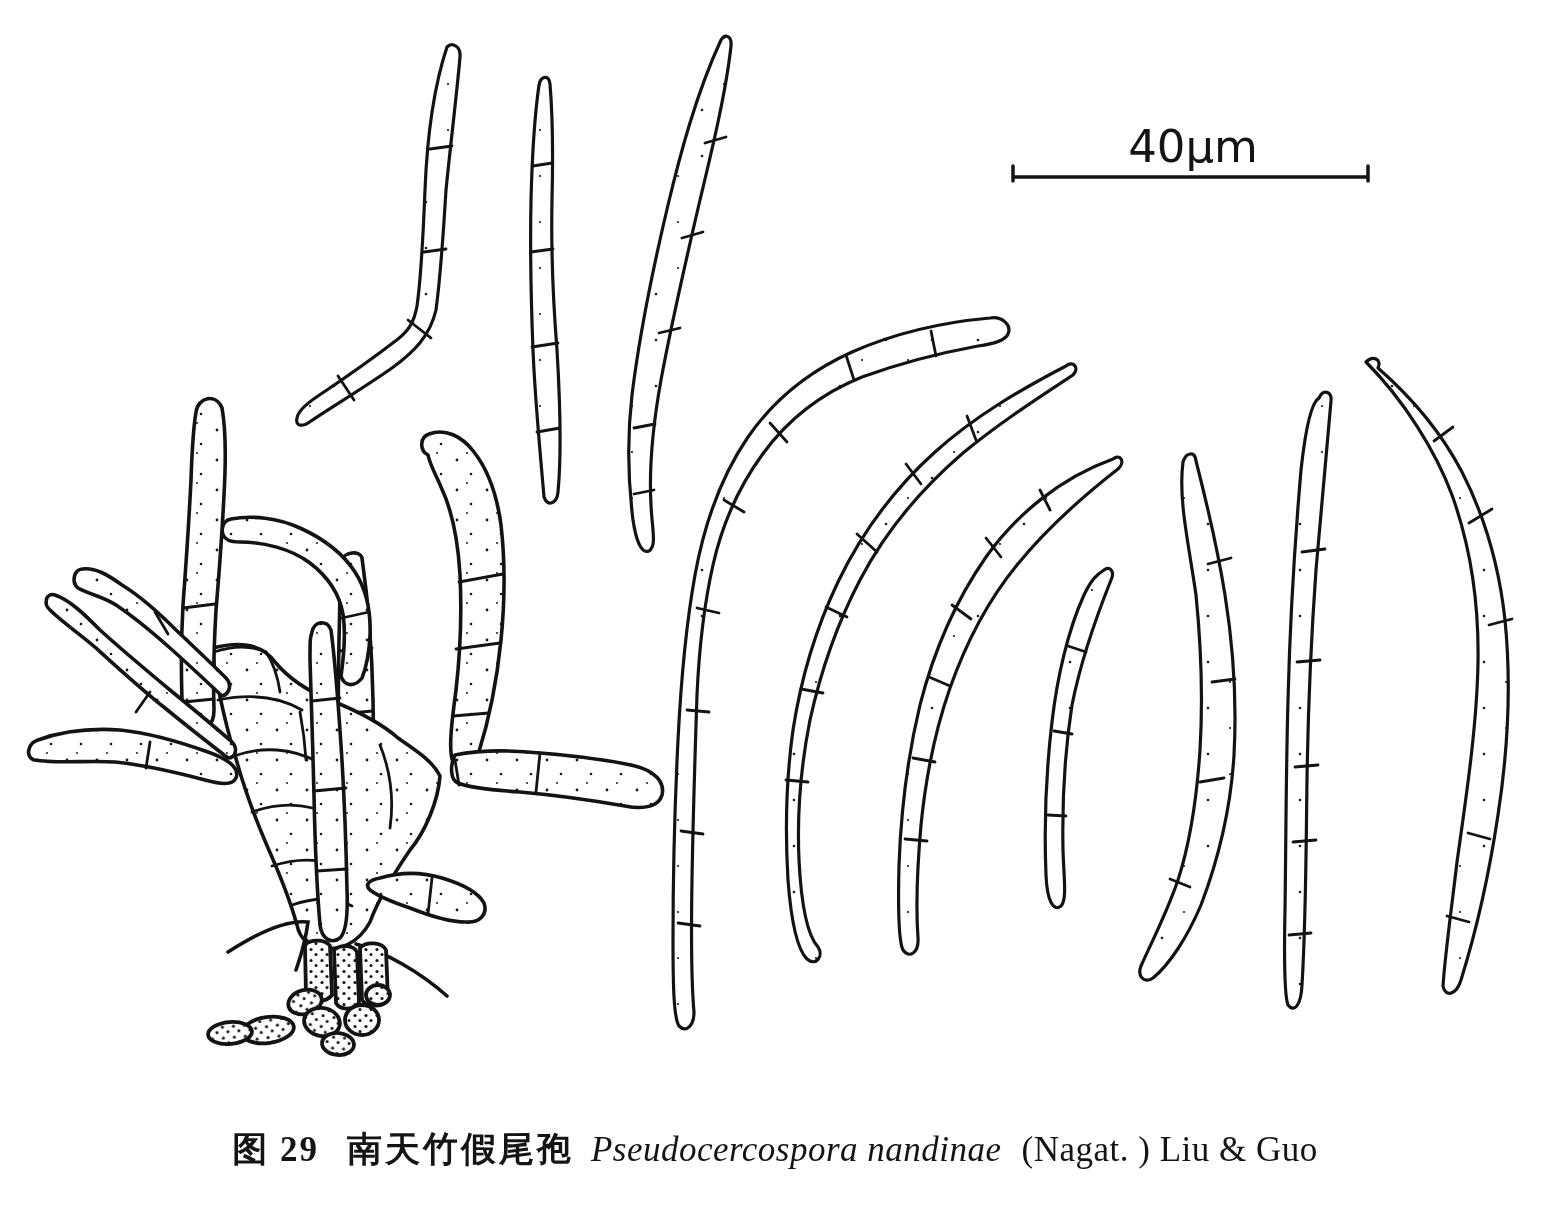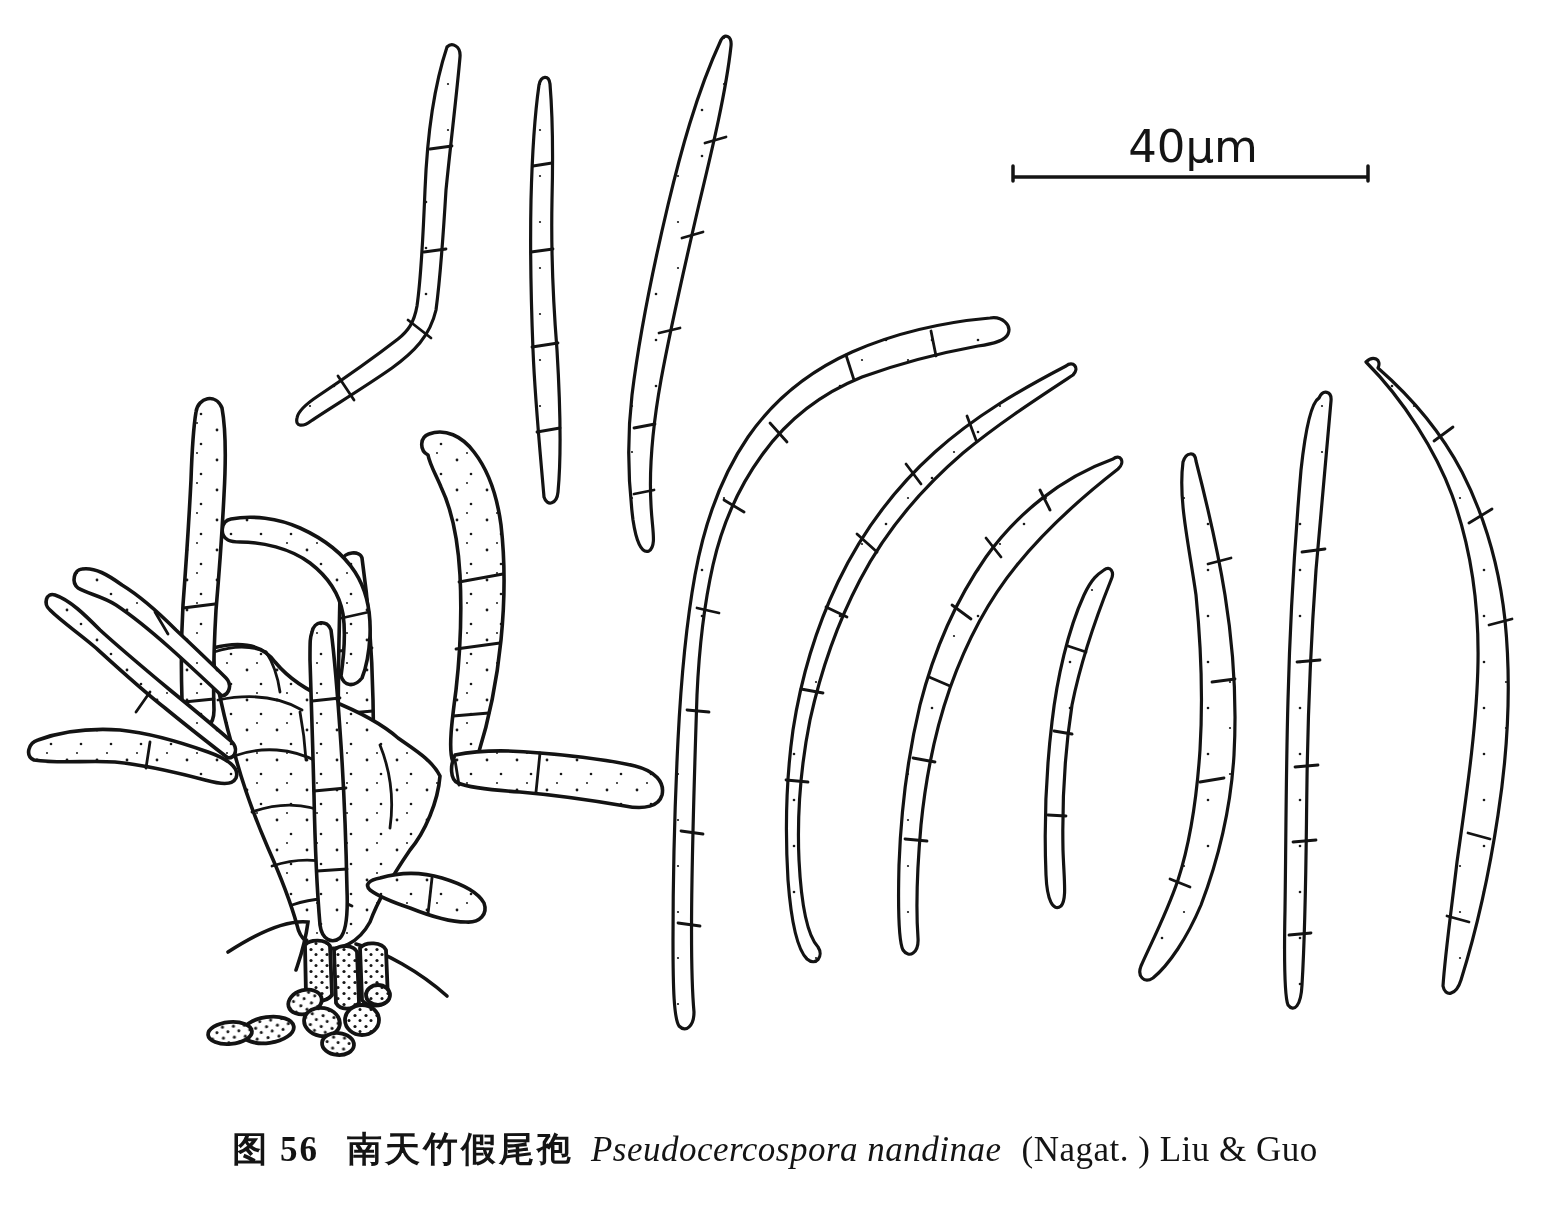--- a/index.html
+++ b/index.html
@@ -301,14 +301,14 @@
       <ellipse class="dense" cx="230" cy="1033" rx="22" ry="11" transform="rotate(-5 230 1033)"></ellipse>
       <ellipse class="dense" cx="322" cy="1022" rx="18" ry="14" transform="rotate(10 322 1022)"></ellipse>
       <ellipse class="dense" cx="362" cy="1020" rx="17" ry="15"></ellipse>
       <ellipse class="dense" cx="338" cy="1044" rx="16" ry="11" transform="rotate(5 338 1044)"></ellipse>
       <ellipse class="dense" cx="378" cy="995" rx="12" ry="10"></ellipse>
     </g>
   </g>
 </svg>
 
 <div class="caption">
-  <span class="fig-label">图 56</span><span class="cjk">南天竹假尾孢</span><span class="latin">Pseudocercospora nandinae</span><span class="auth">(Nagat. ) Liu &amp; Guo</span>
+  <span class="fig-label">图 29</span><span class="cjk">南天竹假尾孢</span><span class="latin">Pseudocercospora nandinae</span><span class="auth">(Nagat. ) Liu &amp; Guo</span>
 </div>
 
 </body></html>

